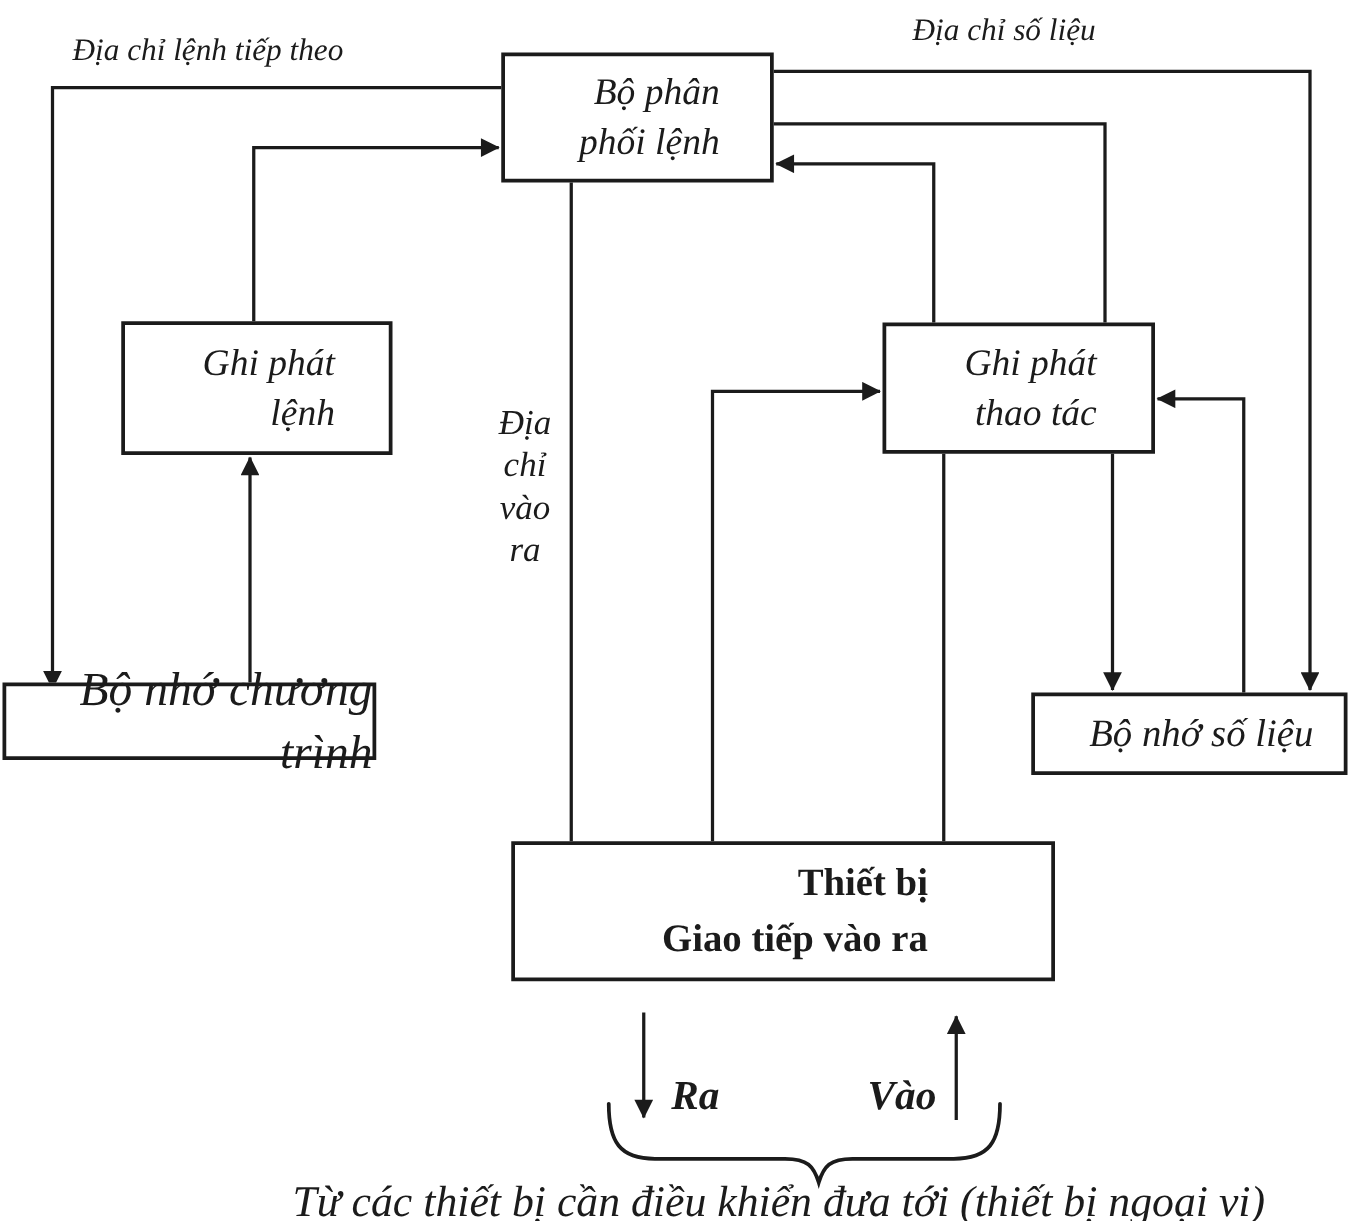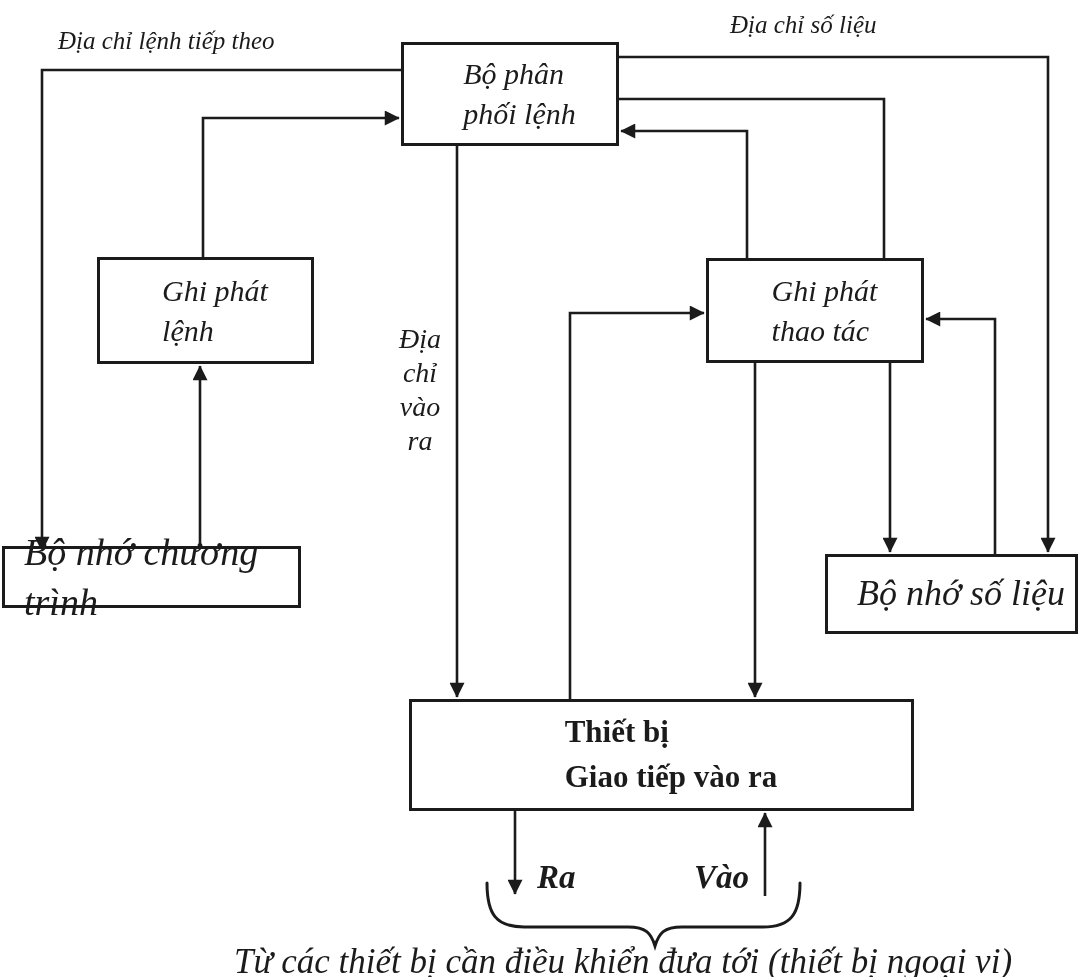--- a/index.html
+++ b/index.html
@@ -11,21 +11,21 @@
     width:1080px;height:977px;overflow:hidden;background:var(--bg);
     font-family:"Liberation Serif","DejaVu Serif",serif;color:var(--ink);
   }
   .stage{position:relative;width:1080px;height:977px;background:var(--bg);}
   .wires{position:absolute;left:0;top:0;width:1080px;height:977px;}
   .wires path{stroke:var(--ink);stroke-width:2.6;fill:none;}
   .wires path.brace{stroke-width:3;stroke-linecap:round;}
   .box{
     position:absolute;box-sizing:border-box;border:3px solid var(--ink);
     background:var(--bg);display:flex;align-items:center;justify-content:center;
-    text-align:left;font-style:italic;font-size:30px;line-height:1.32;padding-left:19px;
+    text-align:right;font-style:italic;font-size:30px;line-height:1.32;padding-left:19px;
   }
   .box.bold{font-style:normal;font-weight:bold;font-size:31px;line-height:1.45;}
   .prelines{white-space:pre-line;}
   .lbl{position:absolute;font-style:italic;font-size:25px;white-space:nowrap;}
   .lbl.small{font-size:28px;line-height:1.22;white-space:pre-line;text-align:center;}
   .lbl.boldital{font-weight:bold;font-size:33px;}
   .caption{
     position:absolute;left:140px;top:942px;width:966px;text-align:center;
     font-style:italic;font-size:35px;white-space:nowrap;
   }
@@ -70,25 +70,25 @@
 
   <div class="box" style="left:706px;top:258px;width:218px;height:105px">
     <span class="prelines">Ghi phát
 thao tác</span>
   </div>
 
   <div class="box" style="left:2px;top:546px;width:299px;height:62px;font-size:38px">
     <span>Bộ nhớ chương trình</span>
   </div>
 
-  <div class="box" style="left:825px;top:554px;width:253px;height:80px;font-size:36px">
+  <div class="box" style="left:825px;top:554px;width:253px;height:66px;font-size:31px">
     <span>Bộ nhớ số liệu</span>
   </div>
 
-  <div class="box bold" style="left:409px;top:699px;width:505px;height:112px">
+  <div class="box bold" style="left:409px;top:673px;width:435px;height:112px">
     <span class="prelines">Thiết bị
 Giao tiếp vào ra</span>
   </div>
 
   <div class="lbl" style="left:58px;top:27px">Địa chỉ lệnh tiếp theo</div>
 
   <div class="lbl small" style="left:382px;top:322px;width:76px">Địa
 chỉ
 vào
 ra</div>

